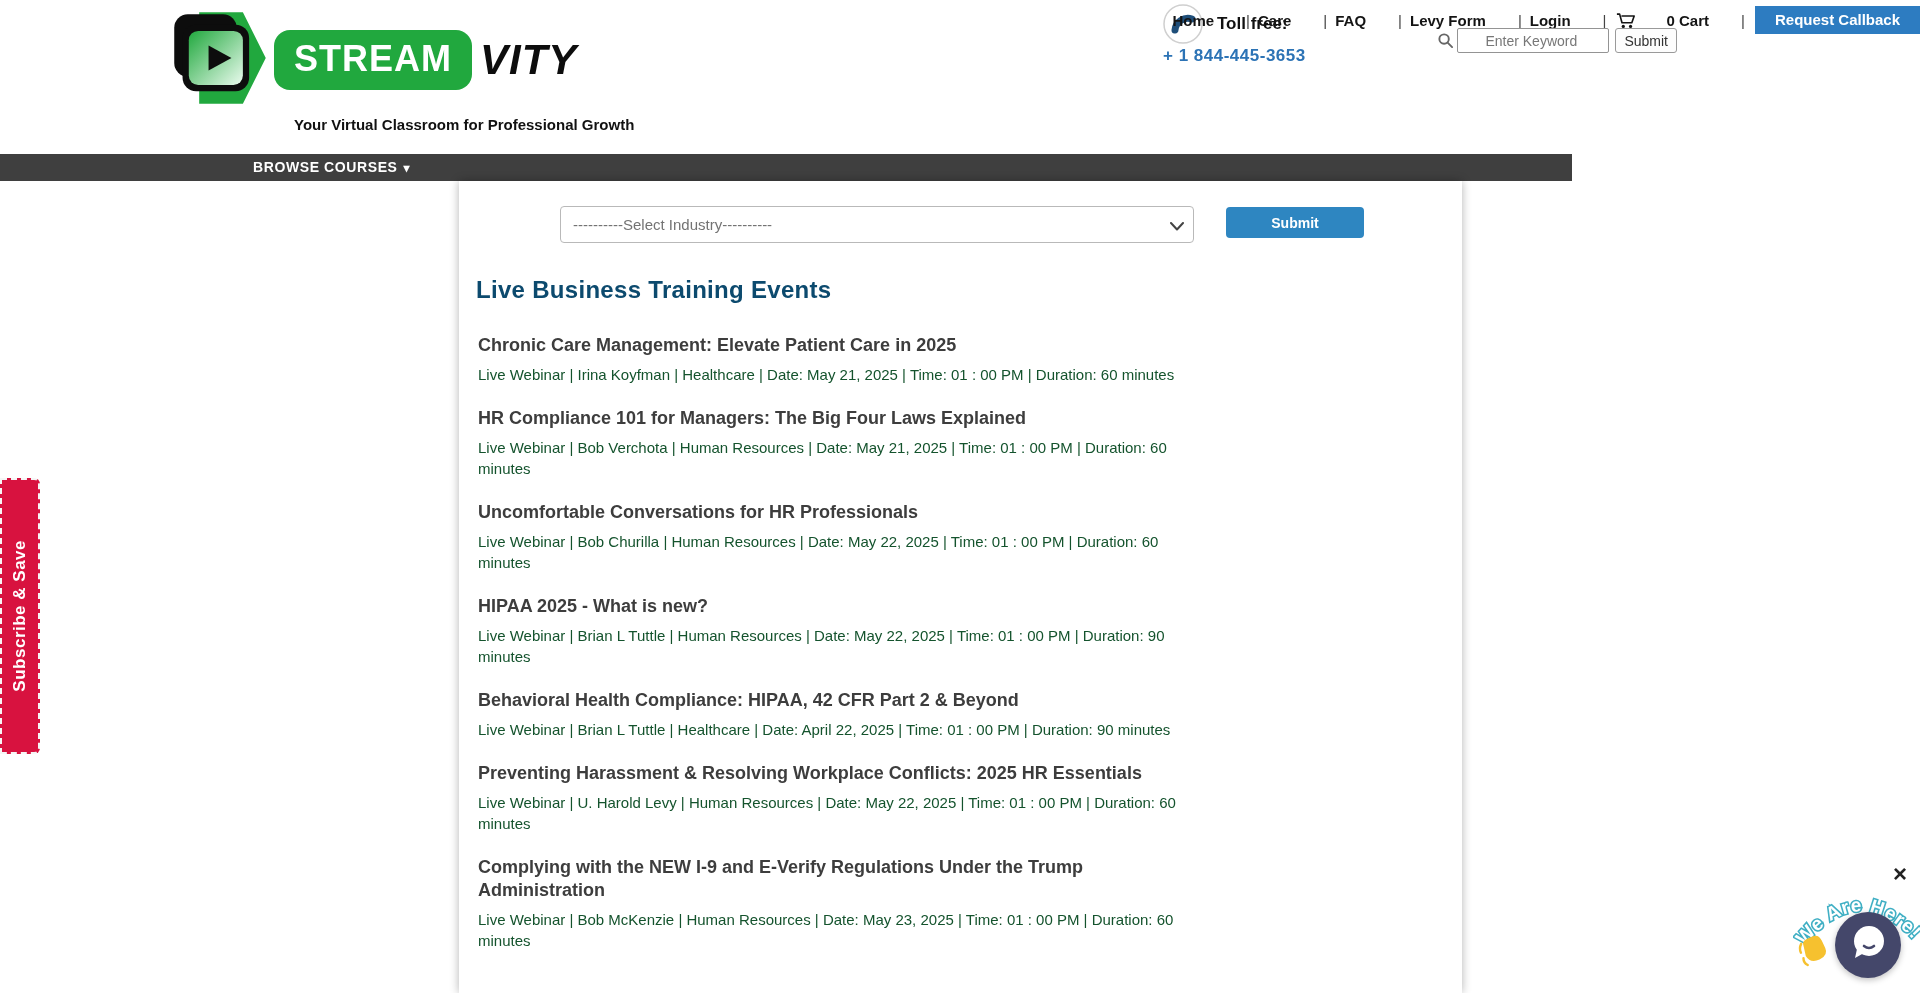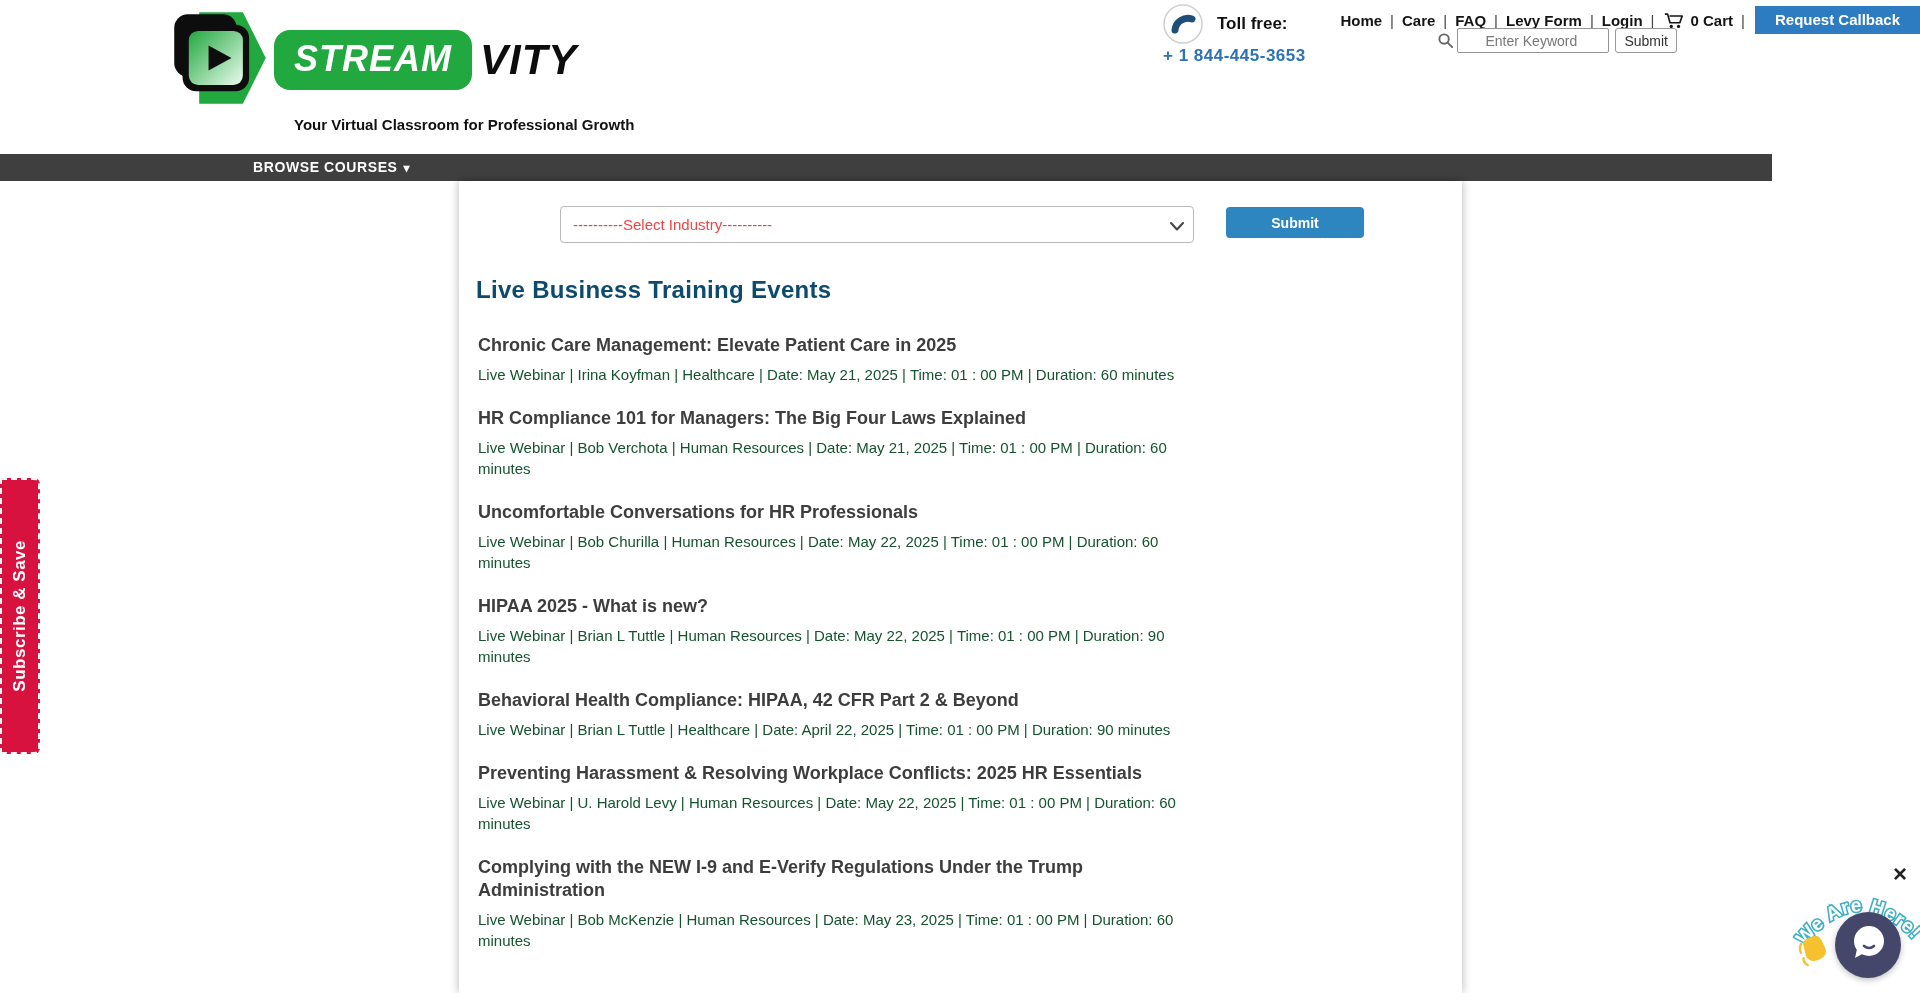--- a/index.html
+++ b/index.html
@@ -6,55 +6,55 @@
   html,body { width:1920px; height:993px; }
   body { position:relative; overflow:hidden; background:#fff; font-family:"Liberation Sans",sans-serif; color:#222; }
 
   
   .header { position:absolute; top:0; left:0; width:1920px; height:154px; background:#fff; }
 
   .logo { position:absolute; left:168px; top:8px; }
   .logo-row { display:flex; align-items:center; }
   .logo-mark { width:104px; height:104px; display:inline-block; }
   .logo-pill { background:#21a83e; border-radius:16px; padding:8px 20px 10px; margin-left:2px; }
-  .logo-pill span { font-size:36px; font-weight:bold; font-style:italic; color:#fff; letter-spacing:1px; }
+  .logo-pill span { font-size:36px; font-weight:bold; color:#fff; letter-spacing:1px; }
   .logo-vity { font-size:42px; font-weight:bold; font-style:italic; color:#0d0d0d; margin-left:8px; letter-spacing:1px; }
   .tagline { font-size:15px; font-weight:bold; color:#111; margin:4px 0 0 126px; }
 
   .tollfree { position:absolute; left:1163px; top:4px; }
   .tf-row { display:flex; align-items:center; }
   .tf-icon { width:40px; height:40px; }
   .tf-label { font-size:17px; font-weight:bold; color:#111; margin-left:14px; }
   .tf-phone { font-size:17px; font-weight:bold; color:#2c73b5; margin-top:2px; letter-spacing:0.5px; }
 
   .top-nav { position:absolute; right:0; top:6px; display:flex; align-items:center; font-size:15px; font-weight:bold; white-space:nowrap; }
-  .nav-item-wrap { display:flex; align-items:center; }
+  .nav-item-wrap { display:flex; align-items:center;gap:24px; }
   .nav-link { color:#141414; text-decoration:none; margin:0 5px; cursor:pointer; }
   .pipe { color:#444; margin:0 3px; font-weight:normal; }
   .cart-icon { display:inline-flex; margin:0 2px 0 6px; }
   .callback-btn { background:#2d7cc1; color:#fff; padding:5px 20px 6px; margin-left:7px; cursor:pointer; }
 
   .search-row { position:absolute; right:243px; top:28px; display:flex; align-items:center; }
   .search-box { position:relative;padding-left:26px; }
   .search-input { width:152px; height:25px; border:1px solid #949494; border-radius:2px; padding:0 6px 0 27px; font-size:14px; color:#333; font-family:"Liberation Sans",sans-serif; }
   .search-input::placeholder { color:#777; }
   .search-icon { position:absolute; left:6px; top:4px; }
   .search-submit { height:25px; margin-left:6px; background:#fdfdfd; border:1px solid #9a9a9a; border-radius:3px; font-size:14px; color:#333; padding:0 8px; font-family:"Liberation Sans",sans-serif; cursor:pointer; }
 
   
-  .menubar { position:absolute; top:154px; left:0; width:1772px; height:27px; background:#3f3f3f; }
+  .menubar { position:absolute; top:154px; left:0; width:1572px; height:27px; background:#3f3f3f; }
   .browse-label { position:absolute; left:253px; top:0; line-height:27px; color:#fff; font-size:14px; font-weight:bold; letter-spacing:0.6px; cursor:pointer; }
   .caret { font-size:12px; margin-left:6px; }
 
   
   .main-col { position:absolute; left:459px; top:181px; width:1003px; height:812px; background:#fff; box-shadow:0 0 9px rgba(0,0,0,0.30); padding-top:25px; }
 
   .filter-row { display:flex; align-items:flex-start; margin-left:101px; }
   .select-wrap { position:relative; width:634px; }
-  .industry-select { width:634px; height:37px; appearance:none; -webkit-appearance:none; border:1px solid #b9b9b9; border-radius:4px; background:#fff; font-size:15px; color:#ef4444; padding:0 30px 0 12px; font-family:"Liberation Sans",sans-serif; cursor:pointer; }
+  .industry-select { width:634px; height:37px; appearance:none; -webkit-appearance:none; border:1px solid #b9b9b9; border-radius:4px; background:#fff; font-size:15px; color:#737373; padding:0 30px 0 12px; font-family:"Liberation Sans",sans-serif; cursor:pointer; }
   .select-chevron { position:absolute; right:10px; top:11px; pointer-events:none; }
   .filter-submit { width:138px; height:31px; margin:1px 0 0 32px; background:#2e86c1; border:none; border-radius:4px; color:#fff; font-size:14px; font-weight:bold; font-family:"Liberation Sans",sans-serif; cursor:pointer; }
 
   .page-heading { margin:33px 0 0 17px; font-size:24px; font-weight:bold; color:#0c4a6e; letter-spacing:0.3px; }
 
   .events { margin:30px 0 0 19px; width:710px; }
   .event { margin-bottom:22px; }
   .event-title { display:block; font-size:18px; line-height:23px; font-weight:bold; color:#3d3d3d; text-decoration:none; cursor:pointer; }
   .event-meta { margin-top:7px; font-size:15px; line-height:21px; color:#14532d; }
 

